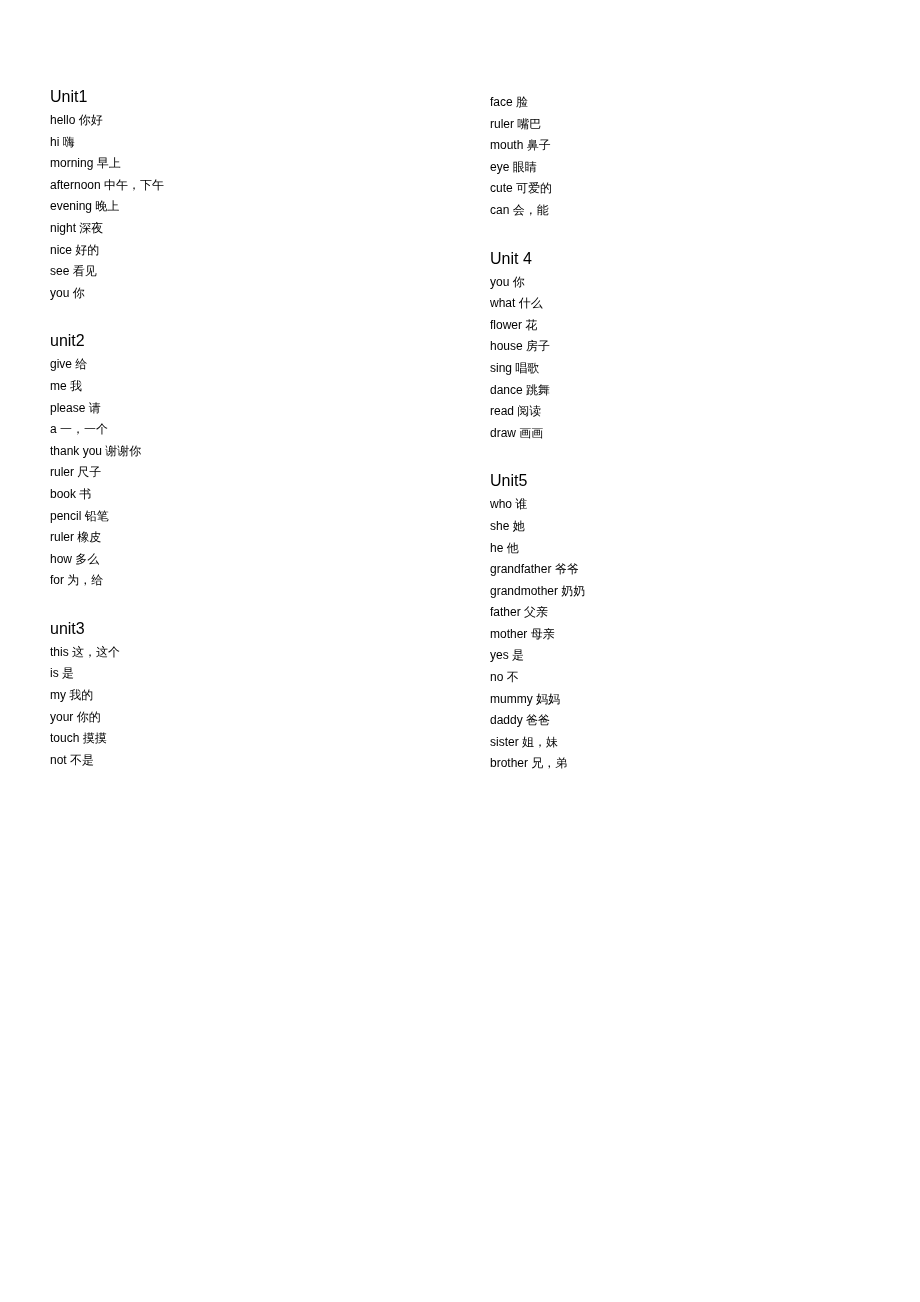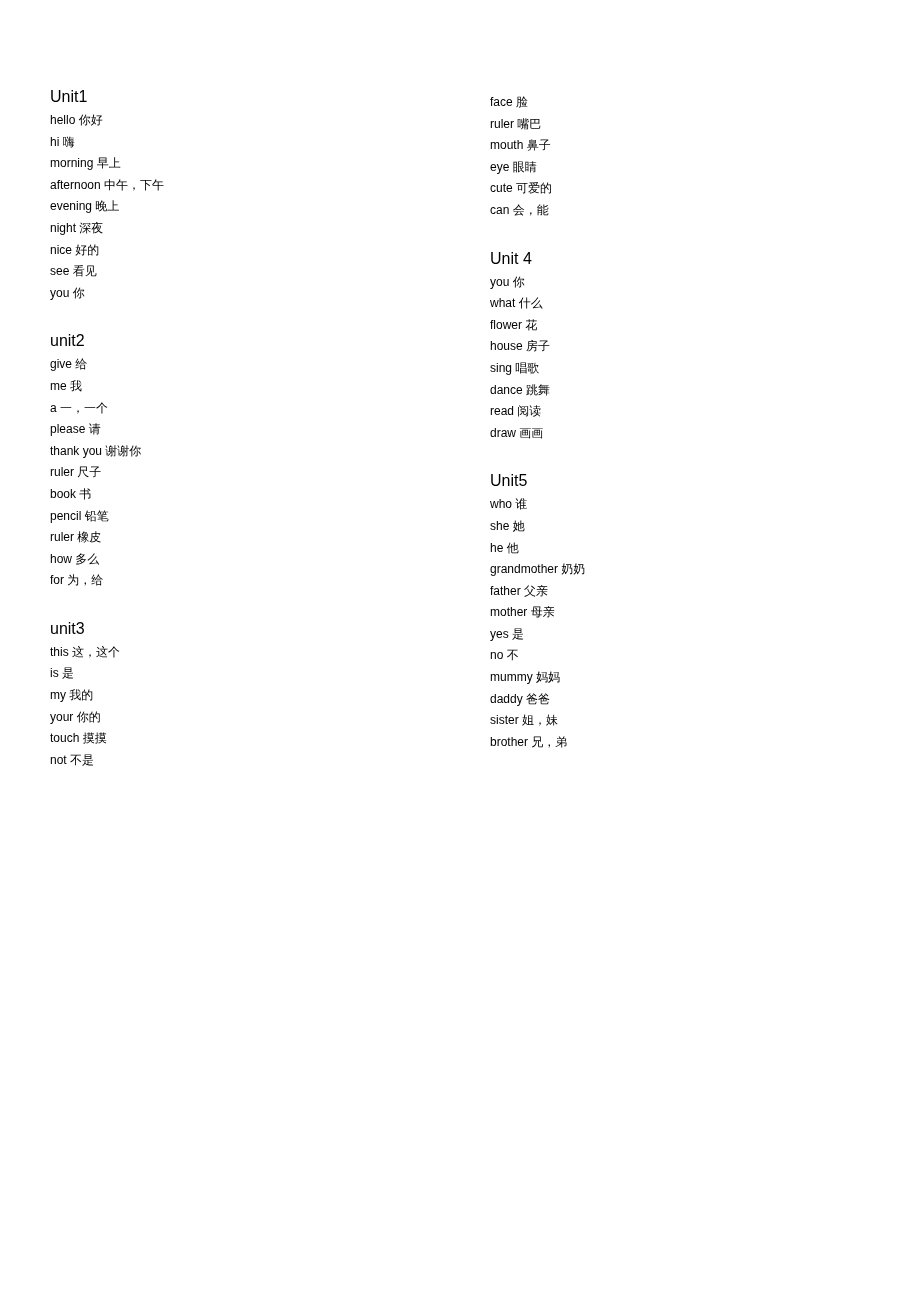--- a/index.html
+++ b/index.html
@@ -82,22 +82,22 @@
       <div class="vocab-item">afternoon 中午，下午</div>
       <div class="vocab-item">evening 晚上</div>
       <div class="vocab-item">night 深夜</div>
       <div class="vocab-item">nice 好的</div>
       <div class="vocab-item">see 看见</div>
       <div class="vocab-item">you  你</div>
       <div class="spacer"></div>
       <div class="unit-heading">unit2</div>
       <div class="vocab-item">give 给</div>
       <div class="vocab-item">me 我</div>
+      <div class="vocab-item">please 请</div>
       <div class="vocab-item">a  一，一个</div>
-      <div class="vocab-item">please 请</div>
       <div class="vocab-item">thank you  谢谢你</div>
       <div class="vocab-item">ruler  尺子</div>
       <div class="vocab-item">book 书</div>
       <div class="vocab-item">pencil  铅笔</div>
       <div class="vocab-item">ruler 橡皮</div>
       <div class="vocab-item">how 多么</div>
       <div class="vocab-item">for  为，给</div>
       <div class="spacer"></div>
       <div class="unit-heading">unit3</div>
       <div class="vocab-item">this 这，这个</div>
@@ -124,20 +124,21 @@
       <div class="vocab-item">house 房子</div>
       <div class="vocab-item">sing  唱歌</div>
       <div class="vocab-item">dance  跳舞</div>
       <div class="vocab-item">read 阅读</div>
       <div class="vocab-item">draw 画画</div>
       <div class="spacer"></div>
       <div class="unit-heading">Unit5</div>
       <div class="vocab-item">who  谁</div>
       <div class="vocab-item">she 她</div>
       <div class="vocab-item">he 他</div>
+      <div class="vocab-item">grandfather 爷爷</div>
       <div class="vocab-item">grandmother  奶奶</div>
       <div class="vocab-item">father  父亲</div>
       <div class="vocab-item">mother 母亲</div>
       <div class="vocab-item">yes 是</div>
       <div class="vocab-item">no  不</div>
       <div class="vocab-item">mummy 妈妈</div>
       <div class="vocab-item">daddy 爸爸</div>
       <div class="vocab-item">sister 姐，妹</div>
       <div class="vocab-item">brother  兄，弟</div>
     </div>

